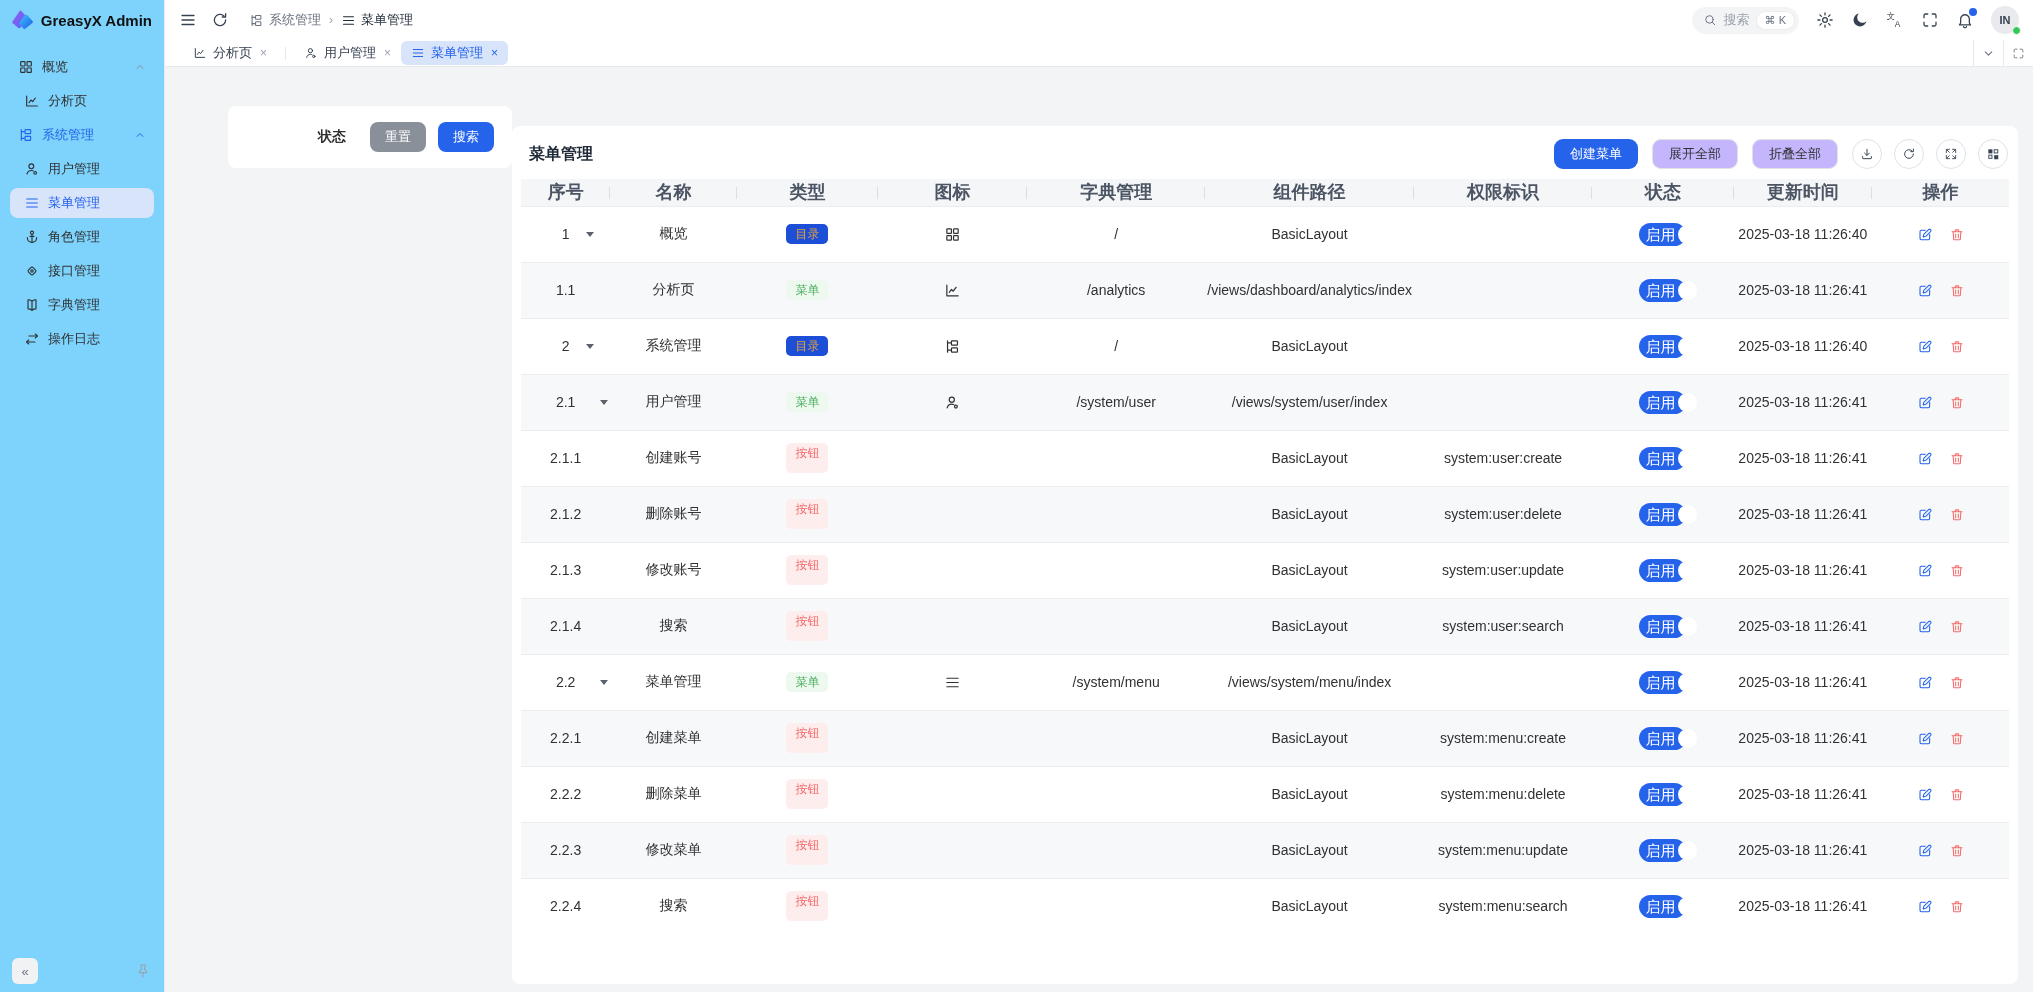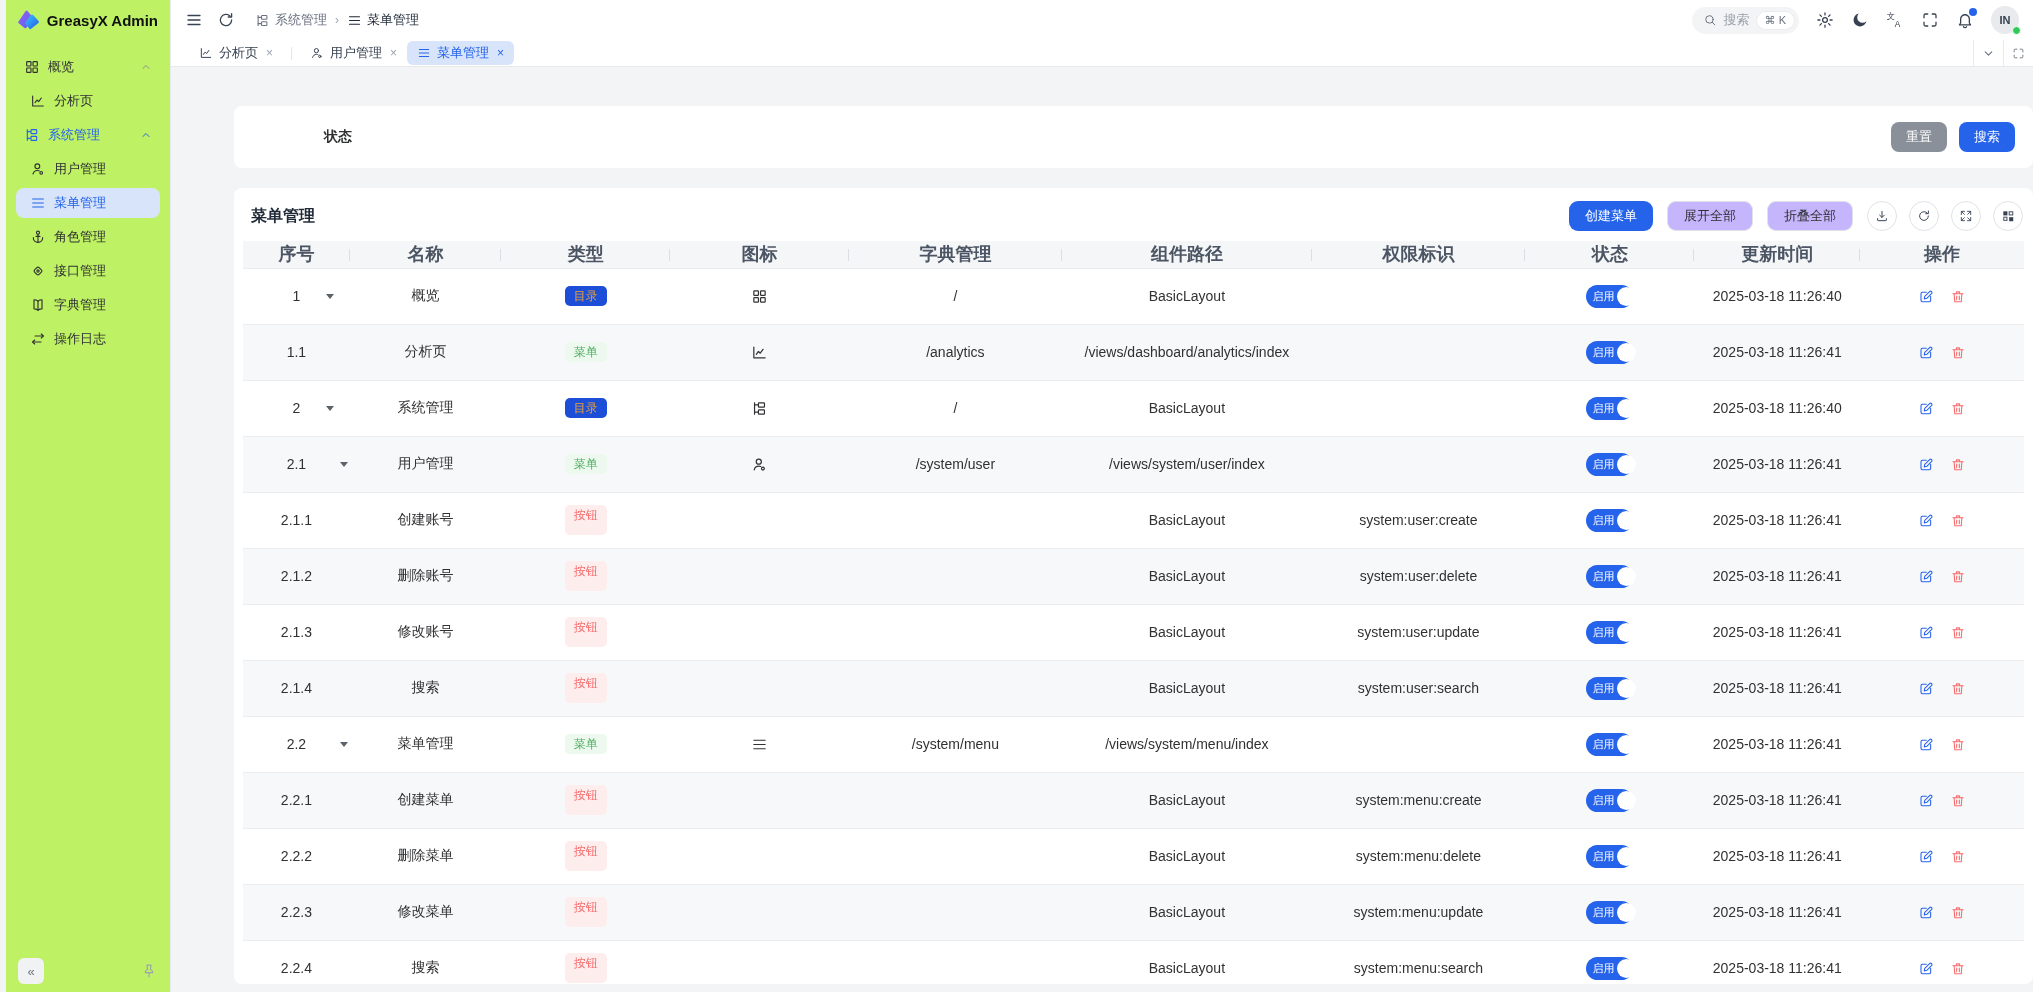--- a/index.html
+++ b/index.html
@@ -1,21 +1,21 @@
 <!DOCTYPE html>
 <html style="--primary: #2563eb;"><head>
 <meta charset="utf-8">
 <style>
   * { margin:0; padding:0; box-sizing:border-box; }
   html,body { width:2033px; height:992px; overflow:hidden; }
   body { font-family:"Liberation Sans","DejaVu Sans",sans-serif; background:#f3f4f6; color:#303133; }
   .app { display:flex; width:100%; height:100%; }
 
   
-  .sidebar { width:165px; min-width:165px; background:#bef264; border-right:1px solid #e7e9ec; display:flex; flex-direction:column; position:relative;margin-left:6px; }
+  .sidebar { width:165px; min-width:165px; background:#7dd3fc; border-right:1px solid #e7e9ec; display:flex; flex-direction:column; position:relative; }
   .logo-row { height:40px; display:flex; align-items:center; gap:7px; padding:0 12px; }
   .logo-mark { width:22px; height:20px; display:inline-flex; }
   .logo-text { font-size:15px; font-weight:bold; color:#111; white-space:nowrap; }
   .menu { padding:8px 10px; flex:1; }
   .m-group, .m-item { height:30px; margin:4px 0; display:flex; align-items:center; gap:8px; padding:0 8px; font-size:13px; color:#303133; border-radius:8px; cursor:pointer; white-space:nowrap; }
   .m-item { padding-left:14px; }
   .m-group .ic, .m-item .ic { width:16px; height:16px; display:inline-flex; color:#303133; flex:none; }
   .m-group.blue, .m-group.blue .ic, .m-group.blue .chev { color:var(--primary); }
   .m-item.active { background:#d7e4fa; color:var(--primary); }
   .m-item.active .ic { color:var(--primary); }
@@ -48,21 +48,21 @@
   .tab { display:flex; align-items:center; gap:6px; font-size:13px; color:#374151; padding:3px 10px; border-radius:6px; cursor:pointer; white-space:nowrap; }
   .tab .ic { width:14px; height:14px; display:inline-flex; }
   .tab .x { font-size:12px; color:#9ca3af; margin-left:2px; }
   .tab.active { background:#d7e4fa; color:var(--primary); }
   .tab.active .x { color:var(--primary); }
   .tab-sep { width:1px; height:13px; background:#e5e7eb; margin:0 8px; }
   .tabbar-ctrls { margin-left:auto; display:flex; align-self:stretch; }
   .tab-ctrl { width:30px; border-left:1px solid #e7e9ec; display:flex; align-items:center; justify-content:center; color:#6b7280; cursor:pointer; }
   .tab-ctrl .ic { width:13px; height:13px; display:inline-flex; }
 
-  .content { flex:1; position:relative; padding:39px 0 8px 63px; overflow:hidden; display:flex; flex-direction:column; }
+  .content { flex:1; position:relative; padding:39px 15px 8px 63px; overflow:hidden; display:flex; flex-direction:row; }
 
   .filter-card { background:#fff; border-radius:8px; height:62px; display:flex; align-items:center; padding:0 18px 0 90px; gap:12px; flex:none; }
   .f-label { font-size:14px; font-weight:bold; color:#303133; }
   .f-select { width:458px; height:32px; border:1px solid #e3e5e9; border-radius:8px; display:flex; align-items:center; padding:0 10px; cursor:pointer; background:#fff; }
   .f-select .ph { font-size:13px; color:#b3b8c2; flex:1; }
   .f-select .ic { width:14px; height:14px; display:inline-flex; color:#b3b8c2; }
   .filter-card .spacer { flex:1; }
   .btn { height:30px; border:none; border-radius:8px; font-size:13px; padding:0 15px; cursor:pointer; font-family:inherit;text-align:center; }
   .btn-gray { background:#8a9099; color:#fff; }
   .btn-blue { background:var(--primary); color:#fff; }
@@ -84,21 +84,21 @@
   td { height:56px; text-align:center; font-size:14px; color:#303133; position:relative; overflow:visible; white-space:nowrap; }
   tr.data-row { border-top:1px solid #ebedf0; }
   tr.alt { background:#f7f8f9; }
   .tri { position:absolute; top:50%; margin-top:-2px; width:0; height:0; border-left:4.5px solid transparent; border-right:4.5px solid transparent; border-top:5.5px solid #5c6269; cursor:pointer; }
   .badge { display:inline-block; font-size:12px; padding:4px 9px; border-radius:5px; line-height:1; }
   .badge.dir  { color:#e6a23c; background:#1d4ed8; }
   .badge.menu { color:#4cae5f; background:#edf8ee; }
   .badge.btn  { color:#f56c6c; background:#fdeded; }
   .ric { width:17px; height:17px; display:inline-flex; color:#303133; vertical-align:middle; }
   .toggle { display:inline-flex; align-items:center; gap:3px; width:47px; height:23px; border-radius:12px; background:var(--primary); padding:0 2px 0 6px; cursor:pointer; }
-  .toggle .t-lbl { color:#fff; font-size:11px; line-height:1; white-space:nowrap; }
+  .toggle .t-lbl { color:#fff; font-size:15px; line-height:1; white-space:nowrap; }
   .toggle .knob { width:19px; height:19px; border-radius:50%; background:#fff; flex:none; }
   .op-ic { width:16px; height:16px; display:inline-flex; cursor:pointer; vertical-align:middle; }
   .op-edit { color:var(--primary); margin-right:16px; }
   .op-del { color:#f56c6c; }
 
   .watermark { position:absolute; right:18px; bottom:24px; font-size:27px; color:rgba(90,95,102,.75); letter-spacing:1px; text-shadow:1px 1px 0 rgba(255,255,255,.9), -1px -1px 0 rgba(255,255,255,.6); pointer-events:none; white-space:nowrap; }
 </style>
 </head>
 <body>
 

